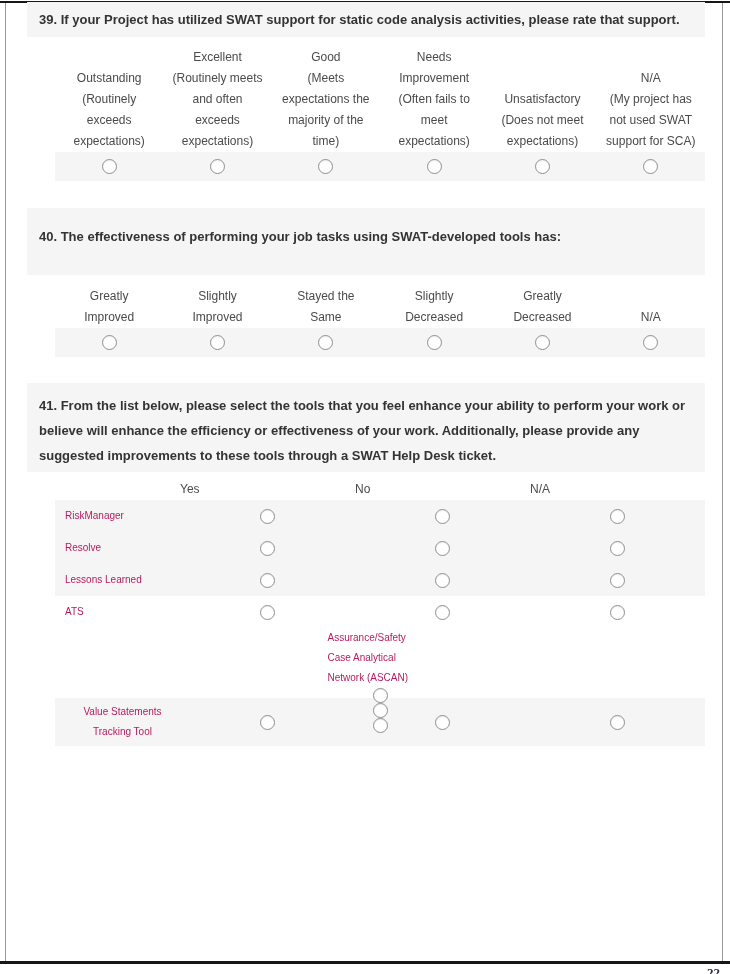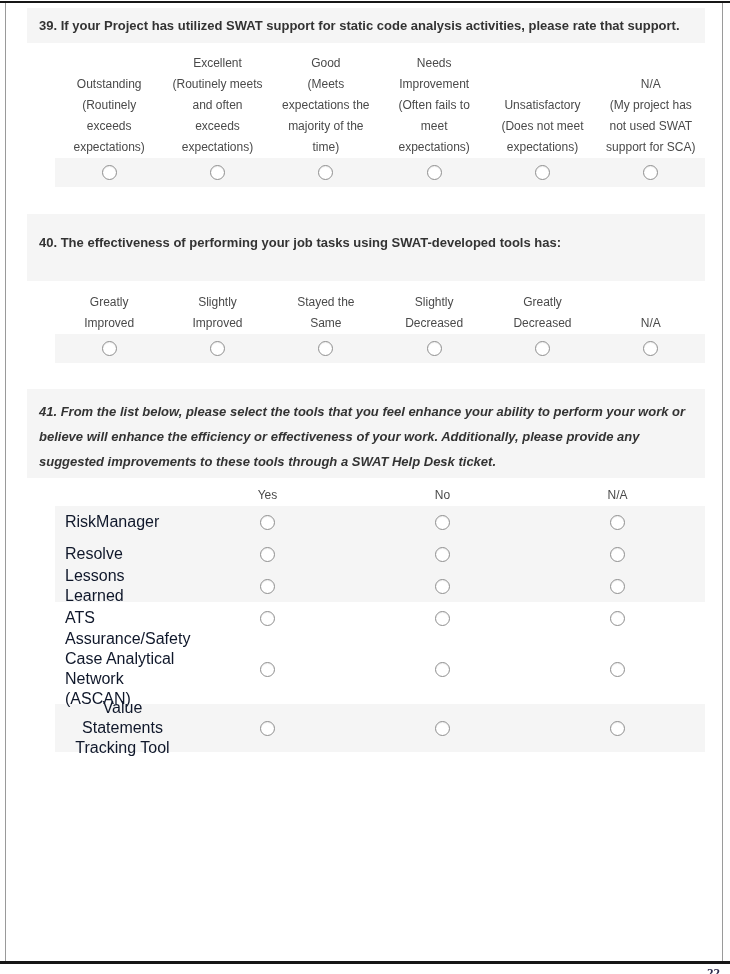--- a/index.html
+++ b/index.html
@@ -12,55 +12,55 @@
   .sep-top{top:1px;height:2px;}
   .sep-bottom{top:961px;height:3px;}
   .page-edge{position:absolute;top:3px;height:958px;width:1px;background:#9a9a9a;}
   .edge-left{left:5px;}
   .edge-right{left:722px;}
   .page-num{
     position:absolute;top:965px;right:10px;
     font-family:"Liberation Serif",serif;font-size:13px;font-weight:bold;color:#2b2b4e;
   }
   
-  .content{position:absolute;left:27px;top:8px;width:678px;}
+  .content{position:absolute;left:27px;top:2px;width:678px;}
   .q-header{
     background:#f5f5f5;font-weight:bold;font-size:13px;color:#333333;
     line-height:25px;padding:5px 12px;
   }
   .q-header.one-line{padding:16px 12px 26px;}
-  .q-header.q41{padding:10px 12px 4px;font-style:italic;}
+  .q-header.q41{padding:10px 12px 4px;}
   .opt-grid{display:flex;margin-left:28px;width:650px;box-sizing:border-box;}
   .labels-row{align-items:flex-end;text-align:center;font-size:12px;color:#4a4a4a;line-height:21px;}
   .labels-row .label-cell{flex:1;white-space:pre-line;padding:0 3px;}
   .labels39{margin-top:10px;min-height:100px;}
   .labels40{margin-top:11px;}
   .radio-band{background:#f5f5f5;height:29px;align-items:center;}
   .radio-band .radio-cell{flex:1;display:flex;justify-content:center;}
   .radio{
     width:15px;height:15px;border:1px solid #8f8f8f;border-radius:50%;
     background:#fff;display:inline-block;box-sizing:border-box;
     box-shadow:inset 0 1px 1px rgba(0,0,0,0.07);cursor:pointer;
   }
   .gap27{height:27px;}
   .gap26{height:26px;}
   
   .t-head{display:flex;margin-left:28px;width:650px;height:26px;margin-top:2px;
           align-items:flex-end;font-size:12px;color:#4a4a4a;}
   .t-head .t-label-col{width:125px;}
-  .t-head .t-col{width:175px;text-align:center;padding-bottom:4px;}
+  .t-head .t-col{width:175px;text-align:left;padding-bottom:4px;}
   .t-row{display:flex;margin-left:28px;width:650px;align-items:center;box-sizing:border-box;}
   .t-row.shaded{background:#f5f5f5;}
   .t-row .t-label{
     width:125px;box-sizing:border-box;padding-left:10px;
-    font-size:16px;color:#0f172a;line-height:20px;white-space:pre-line;
+    font-size:10px;color:#be185d;line-height:20px;white-space:pre-line;
   }
   .t-row .t-cell{width:175px;display:flex;justify-content:center;}
   .r-single{height:32px;}
-  .r-tall3{height:70px;}
+  .r-tall3{height:70px;flex-direction:column;}
   .r-tall2{height:48px;text-align:center;}
 </style>
 </head>
 <body>
 
 <div class="sep-line sep-top"></div>
 <div class="page-edge edge-left"></div>
 <div class="page-edge edge-right"></div>
 <div class="sep-line sep-bottom"></div>
 <div class="page-num">22</div>

